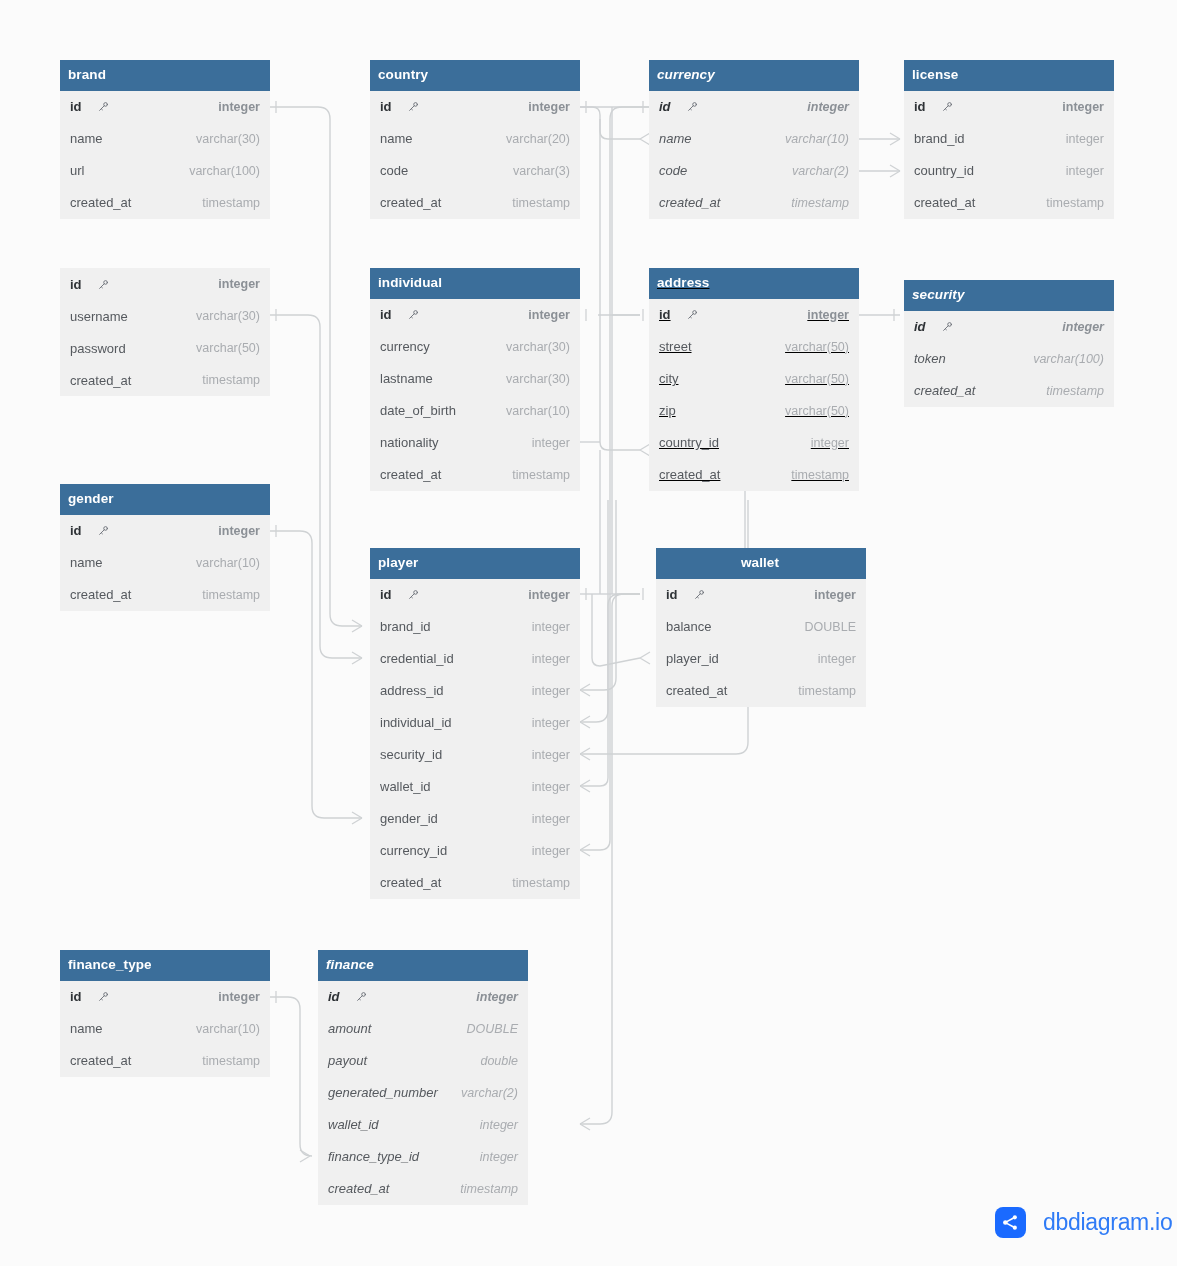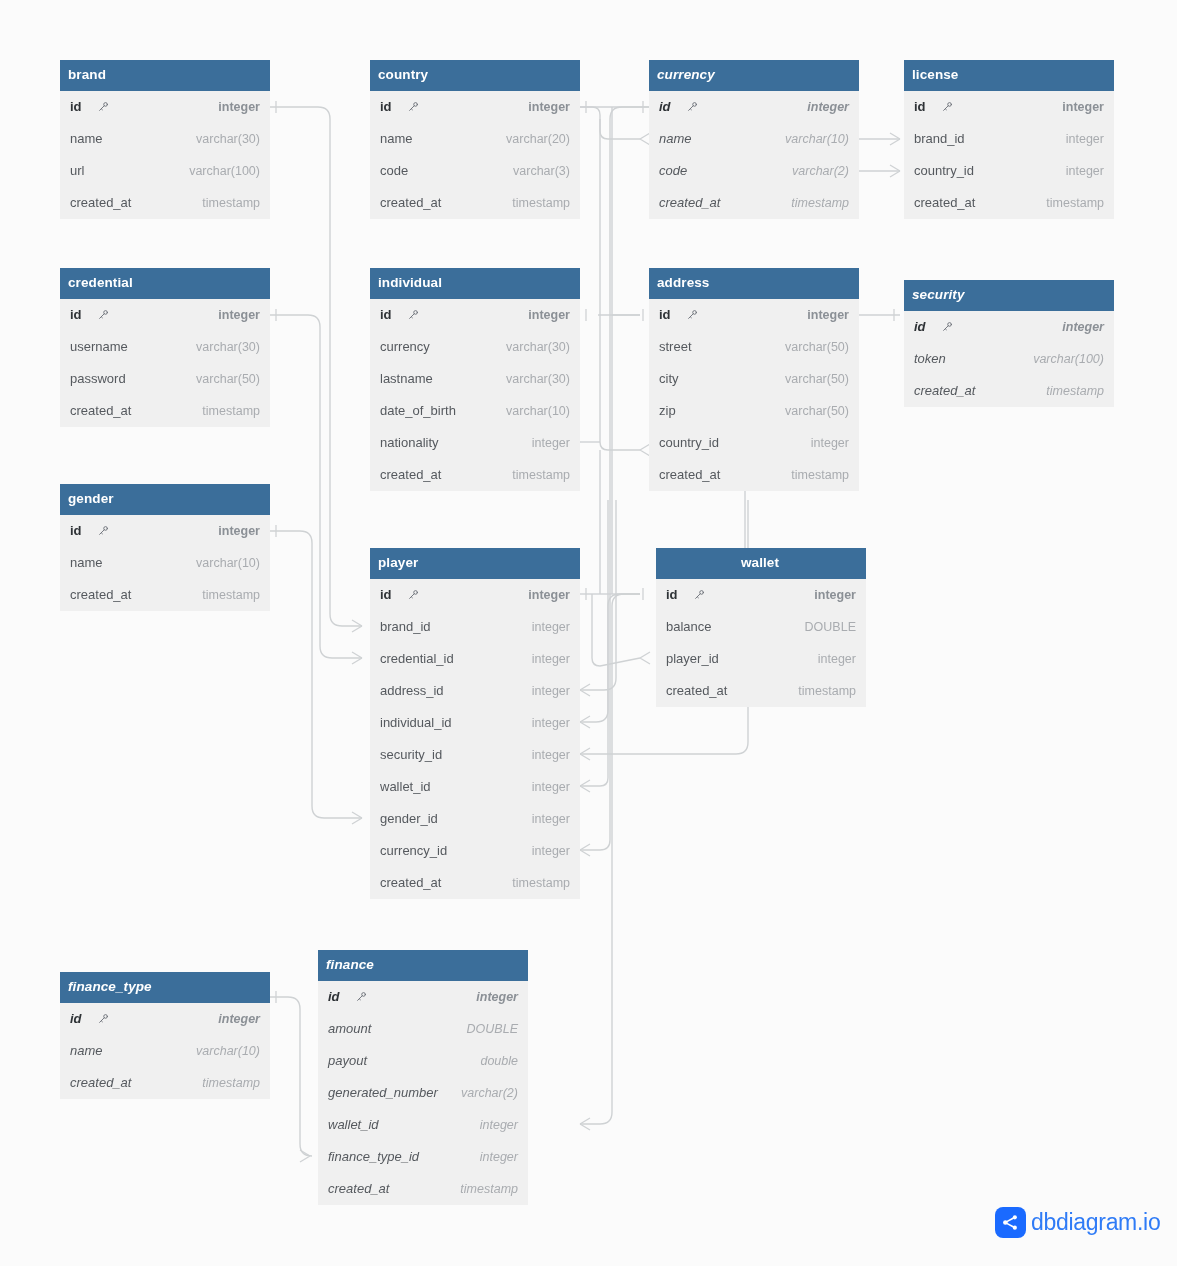--- a/index.html
+++ b/index.html
@@ -79,21 +79,21 @@
     position: relative;
     top: 0px;
   }
   .key-icon svg { display: block; }
   .logo {
     position: absolute;
     left: 995px;
     top: 1207px;
     display: flex;
     align-items: center;
-    gap: 5px;
+    gap: 17px;
   }
   .logo-mark {
     width: 31px;
     height: 31px;
     border-radius: 8px;
     background: #1a6aff;
     display: flex;
     align-items: center;
     justify-content: center;
   }
@@ -332,21 +332,20 @@
           </div>
           <div class="field-row">
             <div class="field-name">
               <span>created_at</span>
             </div>
             <span class="field-type">timestamp</span>
           </div>
         </div>
       </div>
       <div class="table-card" style="left: 60px; top: 268px;">
-        <div class="table-header">credential</div>
         <div class="table-body">
           <div class="field-row pk">
             <div class="field-name">
               <span>id</span>
               <span class="key-icon">
                 <svg width="11" height="11" viewBox="0 0 24 24" fill="none" stroke="#6b7077" stroke-width="2" stroke-linecap="round" stroke-linejoin="round">
                   <circle cx="16.5" cy="7.5" r="4"></circle>
                   <line x1="13.6" y1="10.4" x2="3.5" y2="20.5"></line>
                   <line x1="7.2" y1="16.8" x2="9.6" y2="19.2"></line>
                 </svg>
@@ -415,21 +414,21 @@
             <span class="field-type">integer</span>
           </div>
           <div class="field-row">
             <div class="field-name">
               <span>created_at</span>
             </div>
             <span class="field-type">timestamp</span>
           </div>
         </div>
       </div>
-      <div class="table-card" style="left: 649px; top: 268px;">
+      <div class="table-card" style="left: 649px; top: 268px; text-decoration: underline;">
         <div class="table-header">address</div>
         <div class="table-body">
           <div class="field-row pk">
             <div class="field-name">
               <span>id</span>
               <span class="key-icon">
                 <svg width="11" height="11" viewBox="0 0 24 24" fill="none" stroke="#6b7077" stroke-width="2" stroke-linecap="round" stroke-linejoin="round">
                   <circle cx="16.5" cy="7.5" r="4"></circle>
                   <line x1="13.6" y1="10.4" x2="3.5" y2="20.5"></line>
                   <line x1="7.2" y1="16.8" x2="9.6" y2="19.2"></line>
@@ -631,21 +630,21 @@
             <span class="field-type">integer</span>
           </div>
           <div class="field-row">
             <div class="field-name">
               <span>created_at</span>
             </div>
             <span class="field-type">timestamp</span>
           </div>
         </div>
       </div>
-      <div class="table-card" style="left: 60px; top: 972px; font-style: italic;">
+      <div class="table-card" style="left: 60px; top: 950px;">
         <div class="table-header">finance_type</div>
         <div class="table-body">
           <div class="field-row pk">
             <div class="field-name">
               <span>id</span>
               <span class="key-icon">
                 <svg width="11" height="11" viewBox="0 0 24 24" fill="none" stroke="#6b7077" stroke-width="2" stroke-linecap="round" stroke-linejoin="round">
                   <circle cx="16.5" cy="7.5" r="4"></circle>
                   <line x1="13.6" y1="10.4" x2="3.5" y2="20.5"></line>
                   <line x1="7.2" y1="16.8" x2="9.6" y2="19.2"></line>

